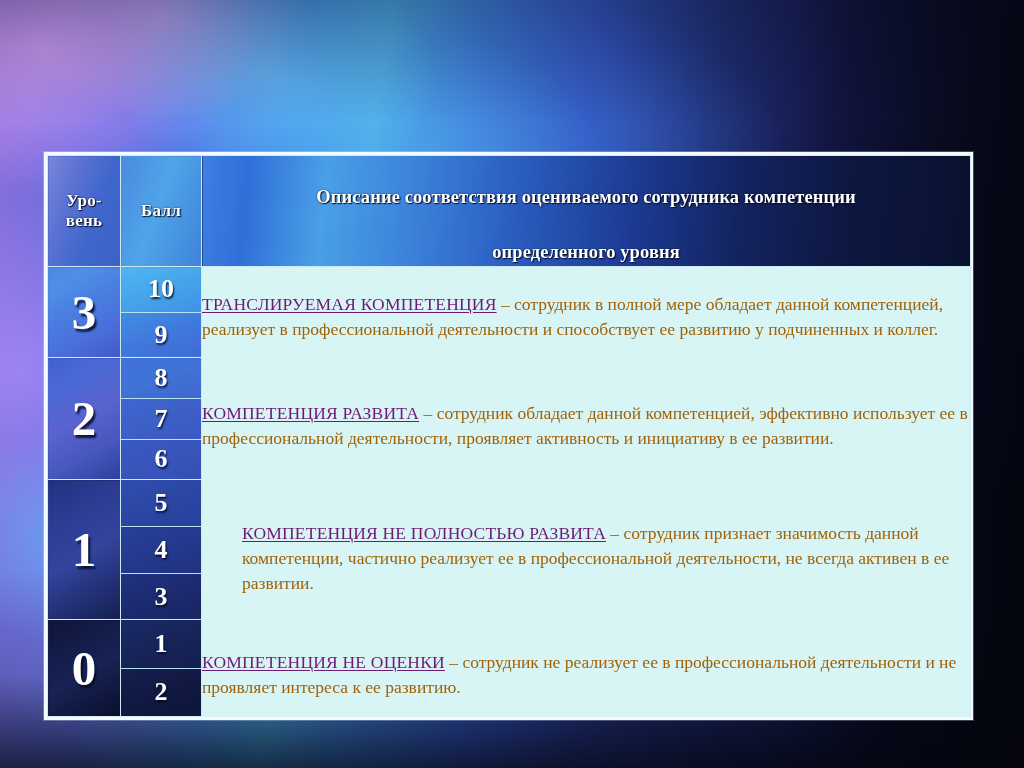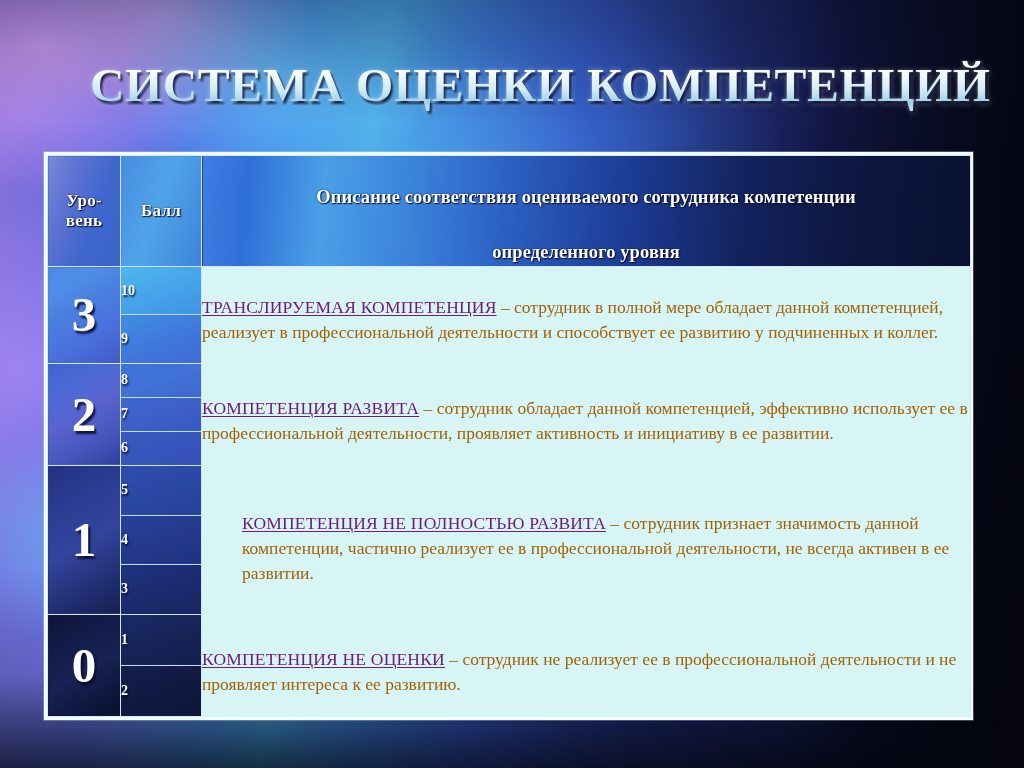--- a/index.html
+++ b/index.html
@@ -183,27 +183,28 @@
     text-shadow: 2px 3px 2px rgba(4,10,40,0.85);
     position: relative;
   }
   .level-3 { background: linear-gradient(150deg, #4d86e4 0%, #4f8fe8 18%, #4a7fe0 42%, #4a6fdc 70%, #4259c8 100%); }
   .level-2 { background: linear-gradient(150deg, #4160cf 0%, #4a6ad6 22%, #5a63cf 48%, #4657bd 74%, #2f3f9e 100%); }
   .level-1 { background: linear-gradient(150deg, #23307f 0%, #2b3c92 26%, #33449d 52%, #222f74 78%, #15204f 100%); }
   .level-0 { background: linear-gradient(150deg, #0e1538 0%, #131c49 28%, #182354 54%, #101840 78%, #0a0f2a 100%); }
 
   
   .score-cell {
+    text-align: center;
     border-left: 1px solid #cfe9f7;
     border-right: 1px solid #cfe9f7;
     border-bottom: 1px solid #b9e2f5;
     color: #ffffff;
     font-family: "Liberation Serif", "DejaVu Serif", serif;
     font-weight: 700;
-    font-size: 14px;
+    font-size: 26px;
     line-height: 1;
     text-shadow: 1px 2px 2px rgba(4,10,40,0.9);
   }
   .score-cell.last-in-group { border-bottom: 1px solid #cfe9f7; }
 
   .sc-g3-a { background: linear-gradient(160deg, #4fb6ef 0%, #47a6ea 45%, #3f92e4 100%); }
   .sc-g3-b { background: linear-gradient(160deg, #3f8fe2 0%, #4079dc 50%, #3f6ad6 100%); }
   .sc-g2-a { background: linear-gradient(160deg, #3f72d8 0%, #4172d6 50%, #3f66cf 100%); }
   .sc-g2-b { background: linear-gradient(160deg, #3f66cf 0%, #3d5fc8 50%, #3a58c2 100%); }
   .sc-g2-c { background: linear-gradient(160deg, #3a58c2 0%, #3755bb 50%, #3450b4 100%); }
@@ -247,23 +248,20 @@
 <body>
 
 <div id="slide">
 
   <div class="bg-layer bg-base"></div>
   <div class="bg-layer bg-blob-a"></div>
   <div class="bg-layer bg-blob-b"></div>
   <div class="bg-layer bg-blob-c"></div>
   <div class="bg-layer bg-vignette"></div>
 
-  <div id="title-block">
-    <h1 id="page-title">СИСТЕМА ОЦЕНКИ КОМПЕТЕНЦИЙ</h1>
-  </div>
 
   <div id="comp-table">
     <table class="tbl">
       <colgroup>
         <col class="c-level">
         <col class="c-score">
         <col class="c-desc">
       </colgroup>
       <tbody>
 

